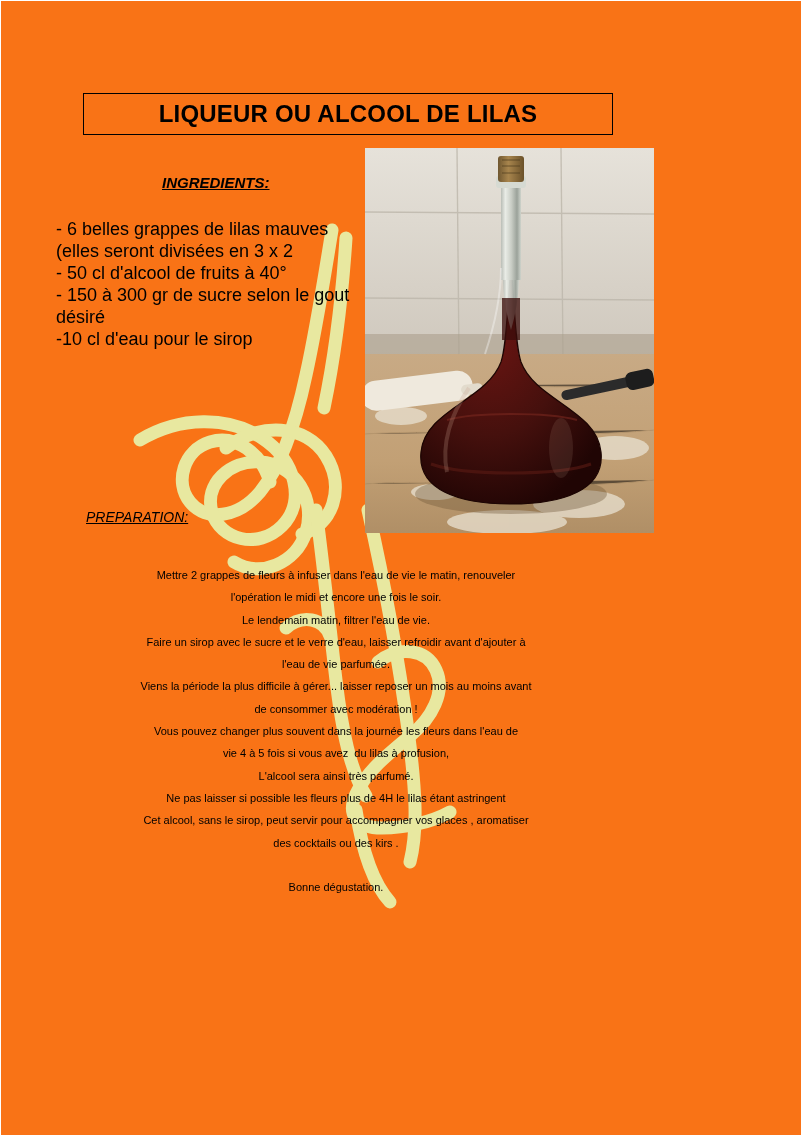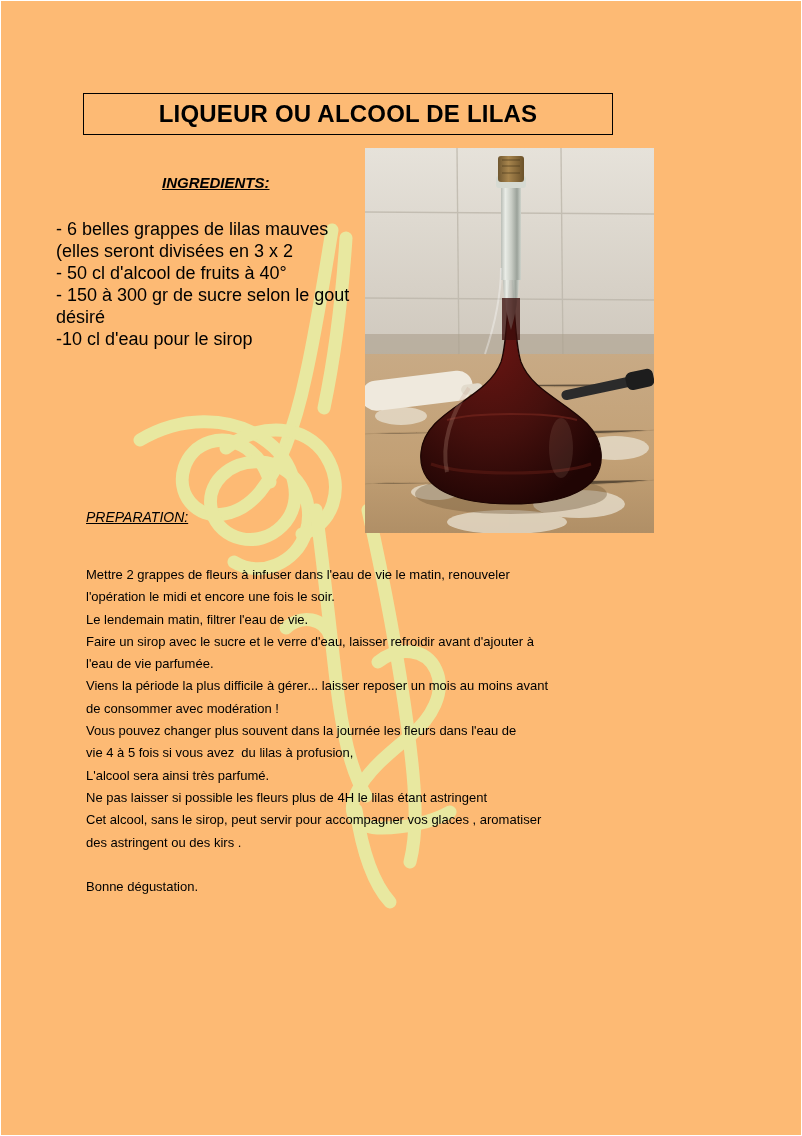--- a/index.html
+++ b/index.html
@@ -15,21 +15,21 @@
     color: #000000;
     overflow: hidden;
   }
 
   
   .page {
     position: absolute;
     left: 0; top: 0;
     width: 802px;
     height: 1136px;
-    background: #fdba74;
+    background: #f97316;
   }
 
   
   .page-edge {
     position: absolute;
     left: 0; top: 0; right: 0; bottom: 0;
     border: 1px solid #ffffff;
     pointer-events: none;
   }
 
@@ -117,22 +117,23 @@
     font-weight: normal;
     font-style: italic;
     text-decoration: underline;
   }
 
   .prep-body {
     position: absolute;
     left: 86px;
     top: 564px;
     width: 500px;
-    font-size: 13px;
+    font-size: 11px;
     line-height: 22.3px;
+    text-align: center;
   }
   .prep-body .line {
     white-space: pre-wrap;
   }
   .prep-body .gap {
     height: 22px;
   }
 </style>
 </head>
 <body>
@@ -286,19 +287,19 @@
       <div class="line">Le lendemain matin, filtrer l'eau de vie.</div>
       <div class="line">Faire un sirop avec le sucre et le verre d'eau, laisser refroidir avant d'ajouter à</div>
       <div class="line">l'eau de vie parfumée.</div>
       <div class="line">Viens la période la plus difficile à gérer... laisser reposer un mois au moins avant</div>
       <div class="line">de consommer avec modération !</div>
       <div class="line">Vous pouvez changer plus souvent dans la journée les fleurs dans l'eau de</div>
       <div class="line">vie 4 à 5 fois si vous avez  du lilas à profusion,</div>
       <div class="line">L'alcool sera ainsi très parfumé.</div>
       <div class="line">Ne pas laisser si possible les fleurs plus de 4H le lilas étant astringent</div>
       <div class="line">Cet alcool, sans le sirop, peut servir pour accompagner vos glaces , aromatiser</div>
-      <div class="line">des astringent ou des kirs .</div>
+      <div class="line">des cocktails ou des kirs .</div>
       <div class="gap"></div>
       <div class="line">Bonne dégustation.</div>
     </div>
 
   </div>
 </div>
 
 </body></html>

